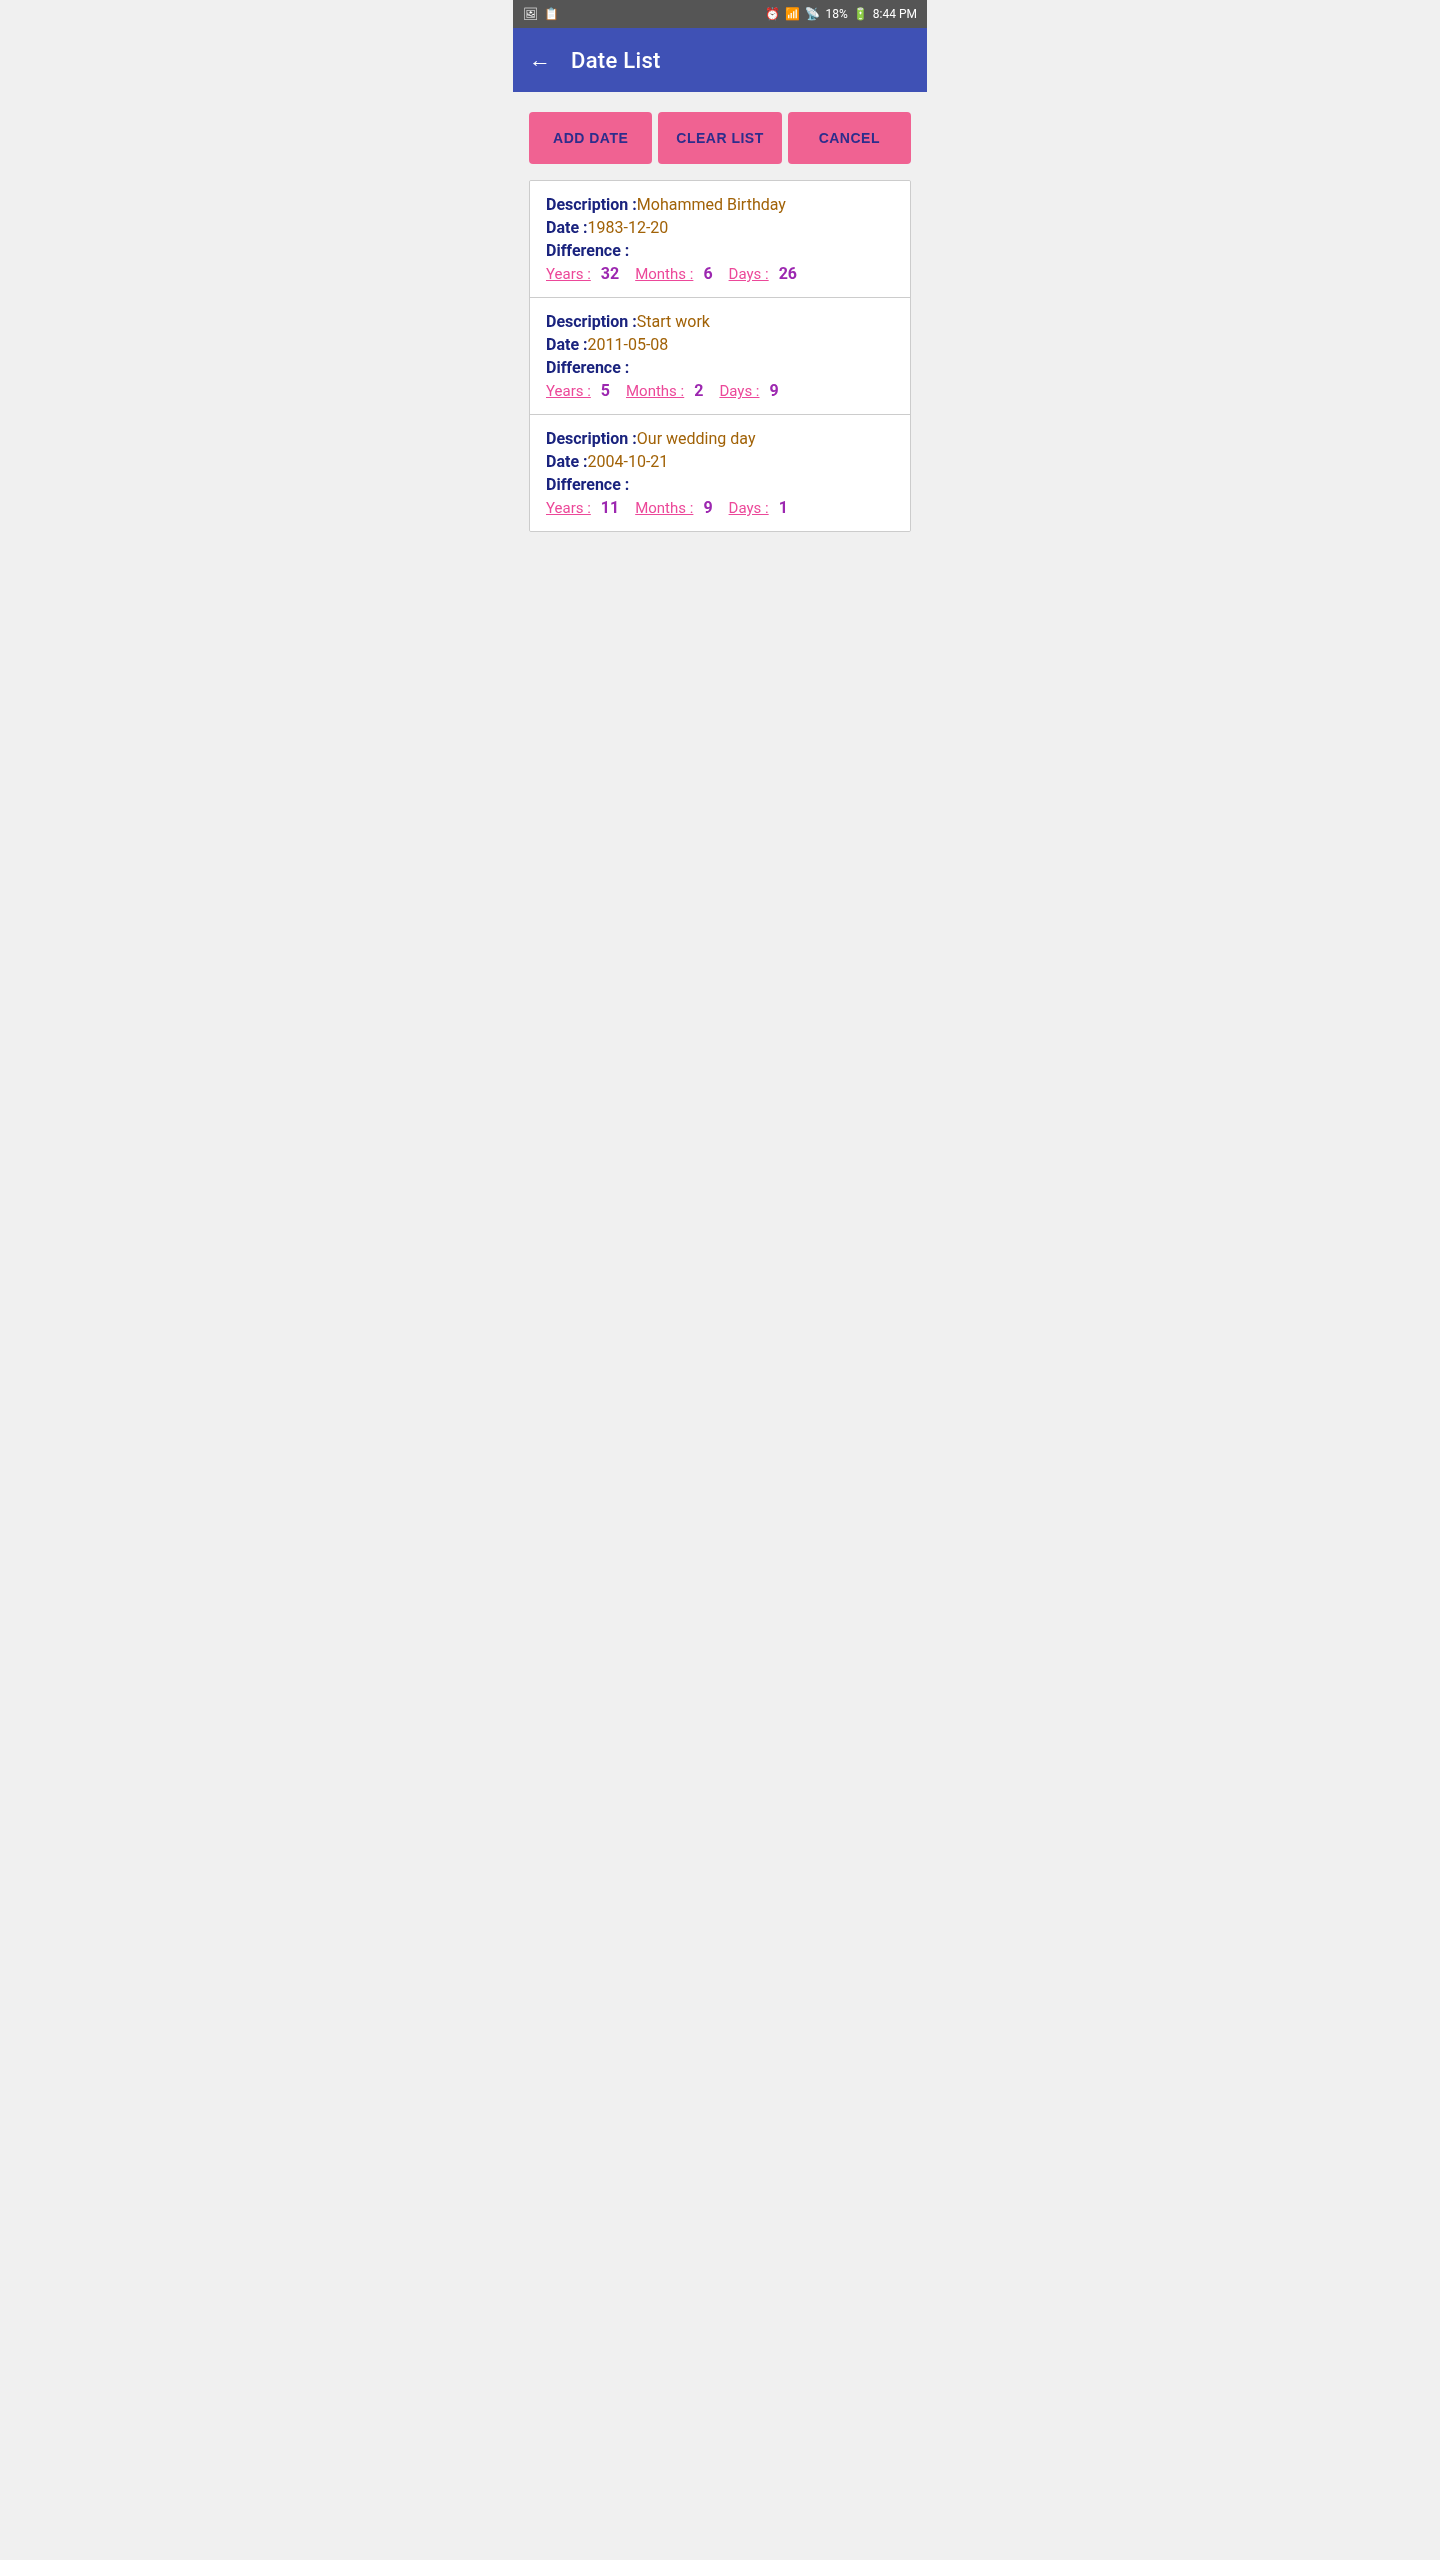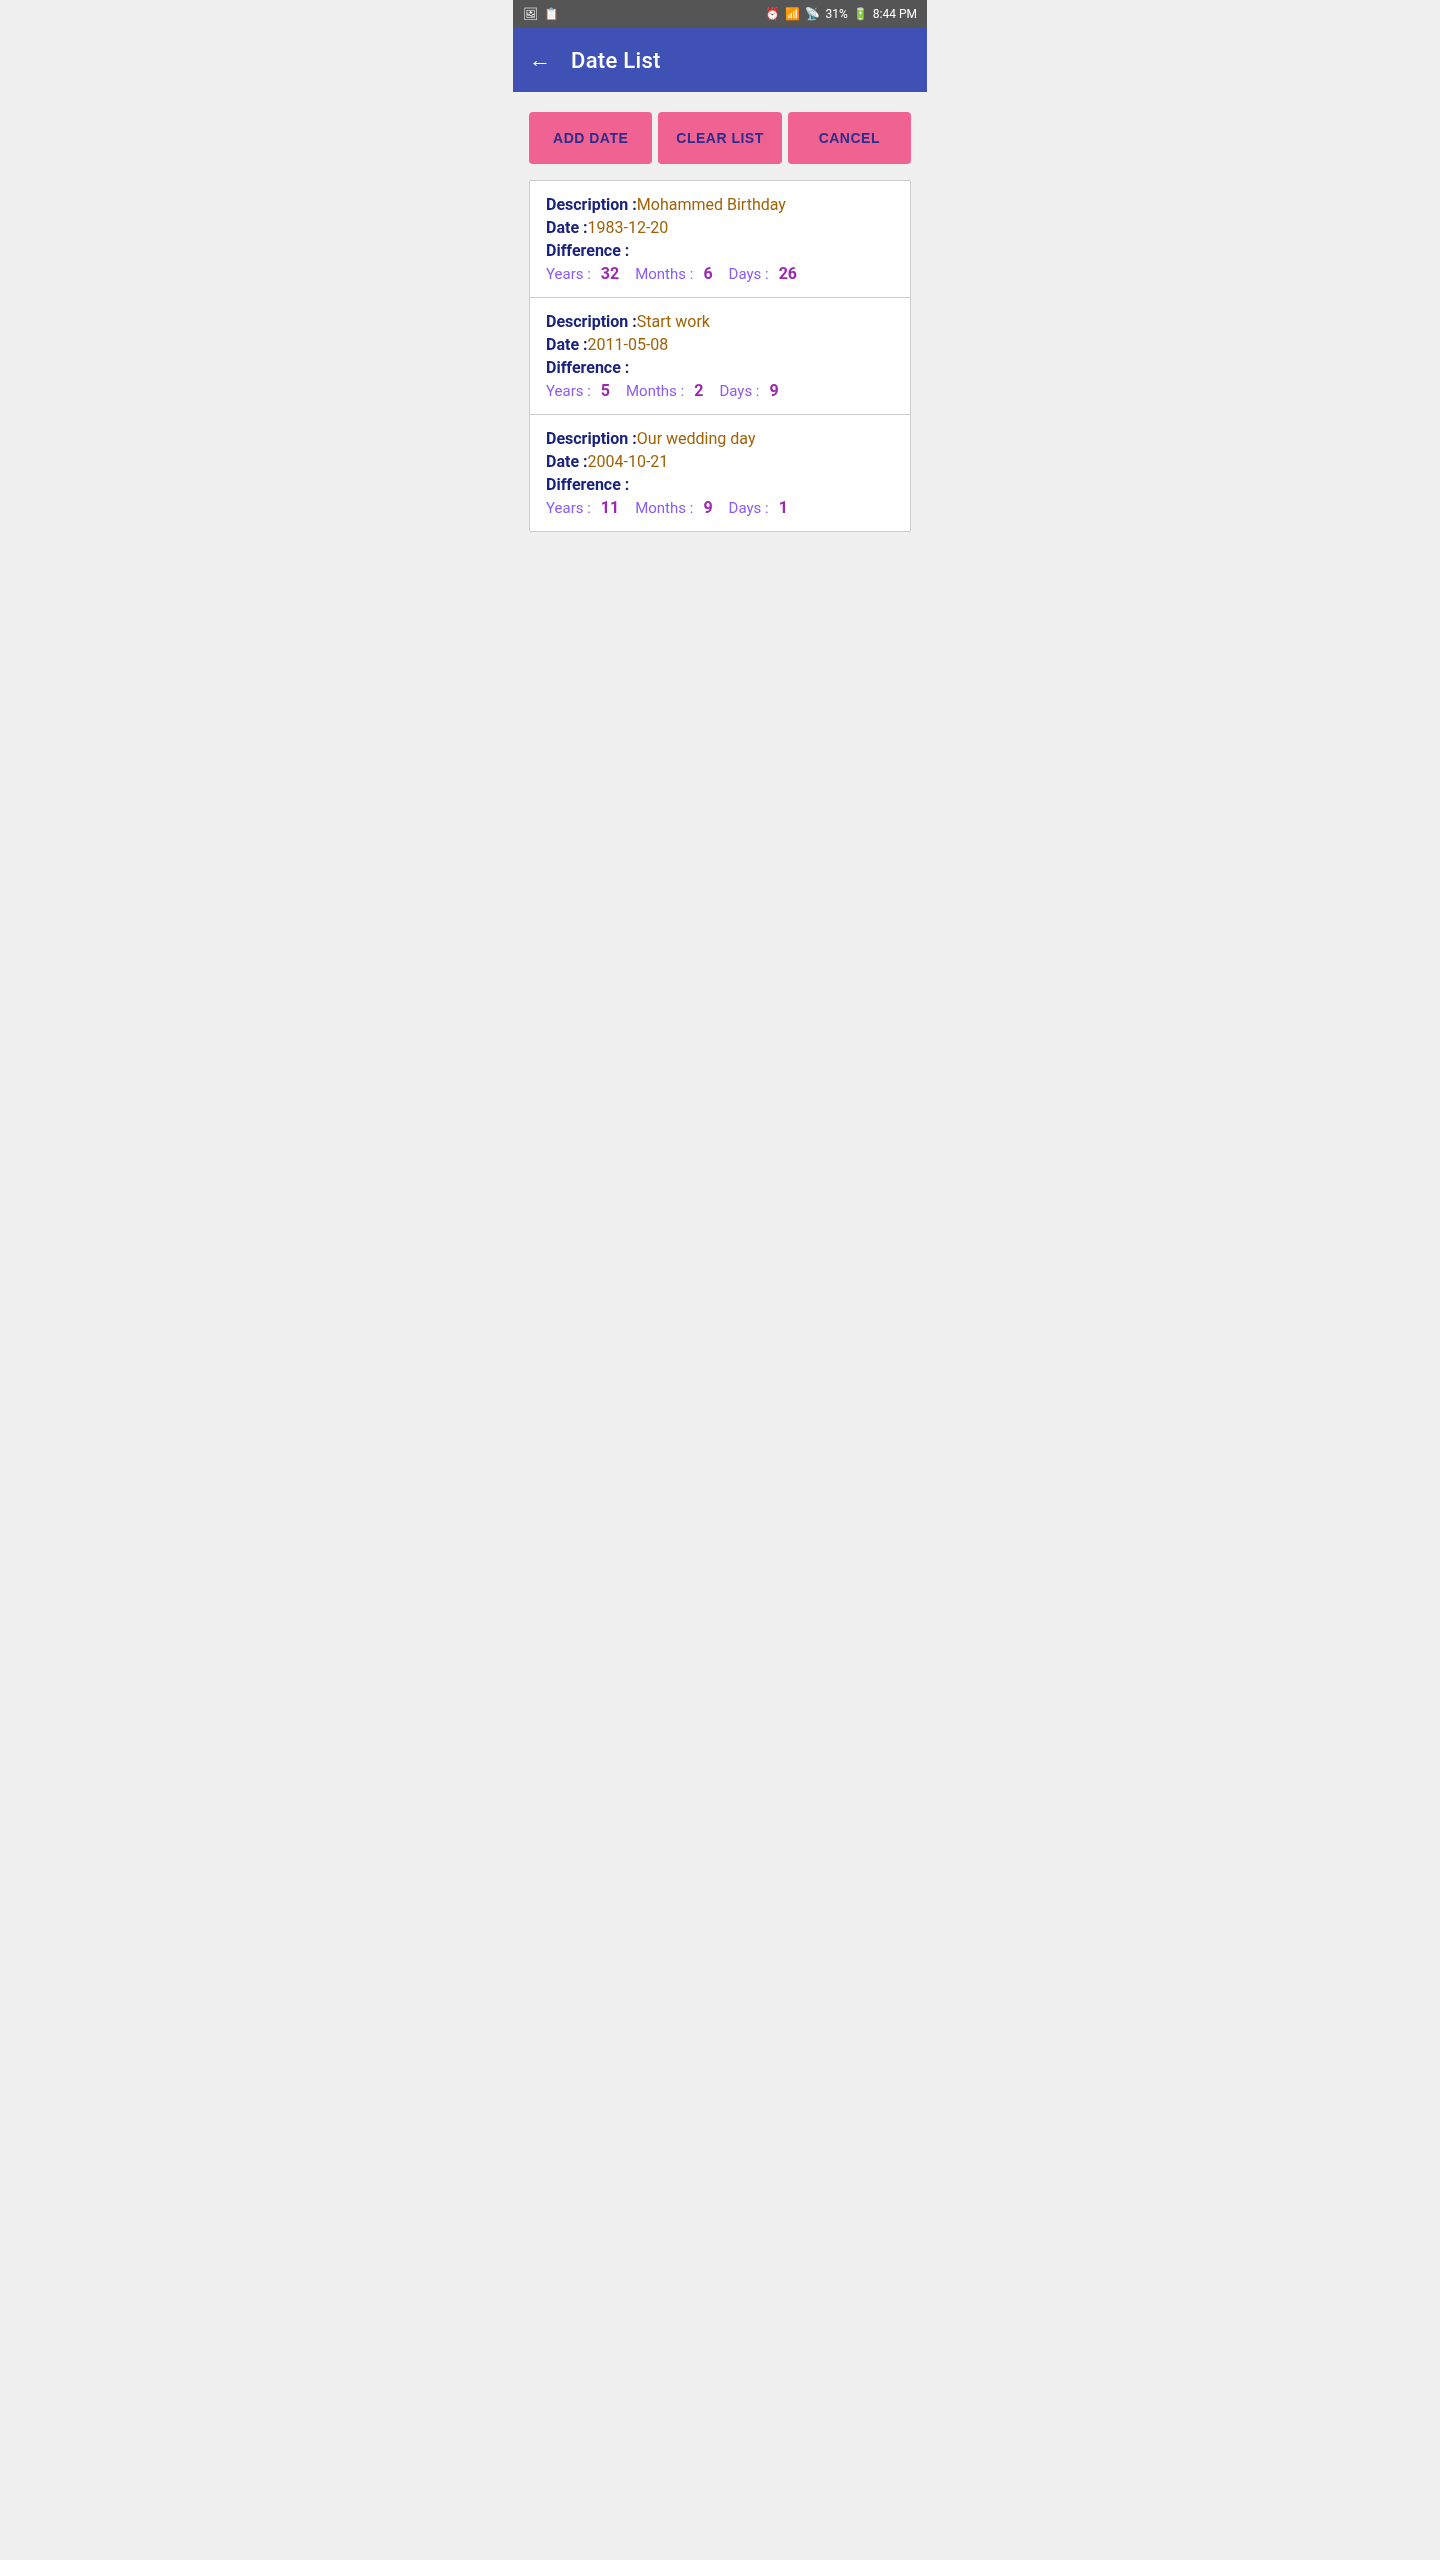--- a/index.html
+++ b/index.html
@@ -140,43 +140,44 @@
     }
 
     .diff-segment {
       display: flex;
       align-items: baseline;
       margin-right: 16px;
     }
 
     .diff-key {
       font-size: 15px;
-      color: #8b5cf6;
+      color: #ec4899;
       margin-right: 10px;
+      text-decoration: underline;
     }
 
     .diff-val {
       font-size: 16px;
       font-weight: 700;
       color: #9c27b0;
     }
   </style>
 </head>
 <body>
 
 <div class="status-bar">
   <div class="left-icons">
     <span>🖼</span>
     <span>📋</span>
   </div>
   <div class="right-icons">
     <span>⏰</span>
     <span>📶</span>
     <span>📡</span>
-    <span>31%</span>
+    <span>18%</span>
     <span>🔋</span>
     <span>8:44 PM</span>
   </div>
 </div>
 
 <div class="header">
   <span class="back-icon">←</span>
   <span class="title">Date List</span>
 </div>
 

